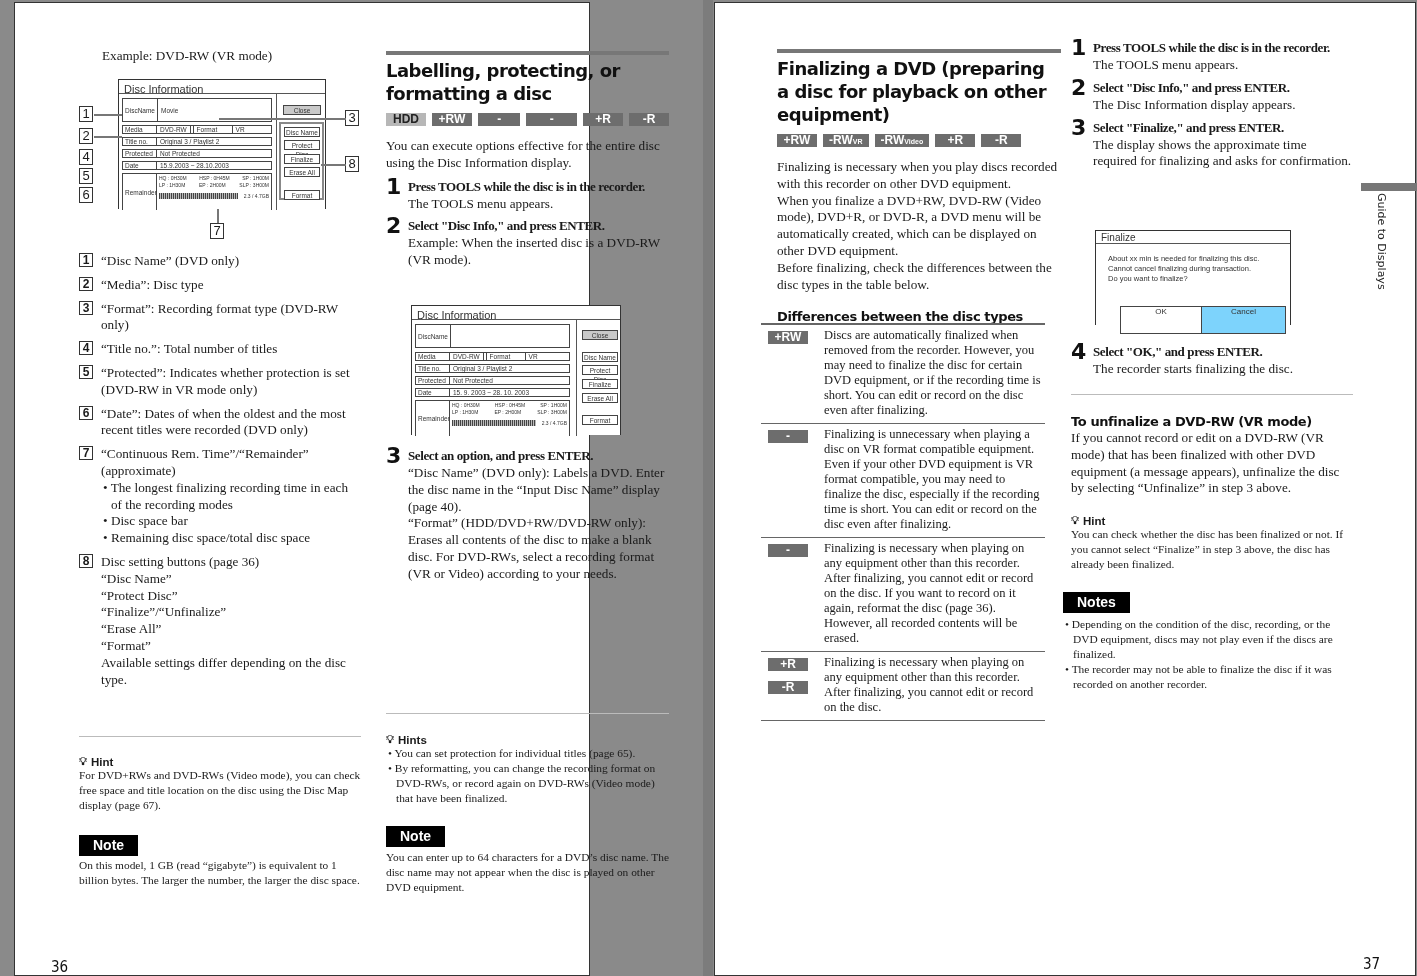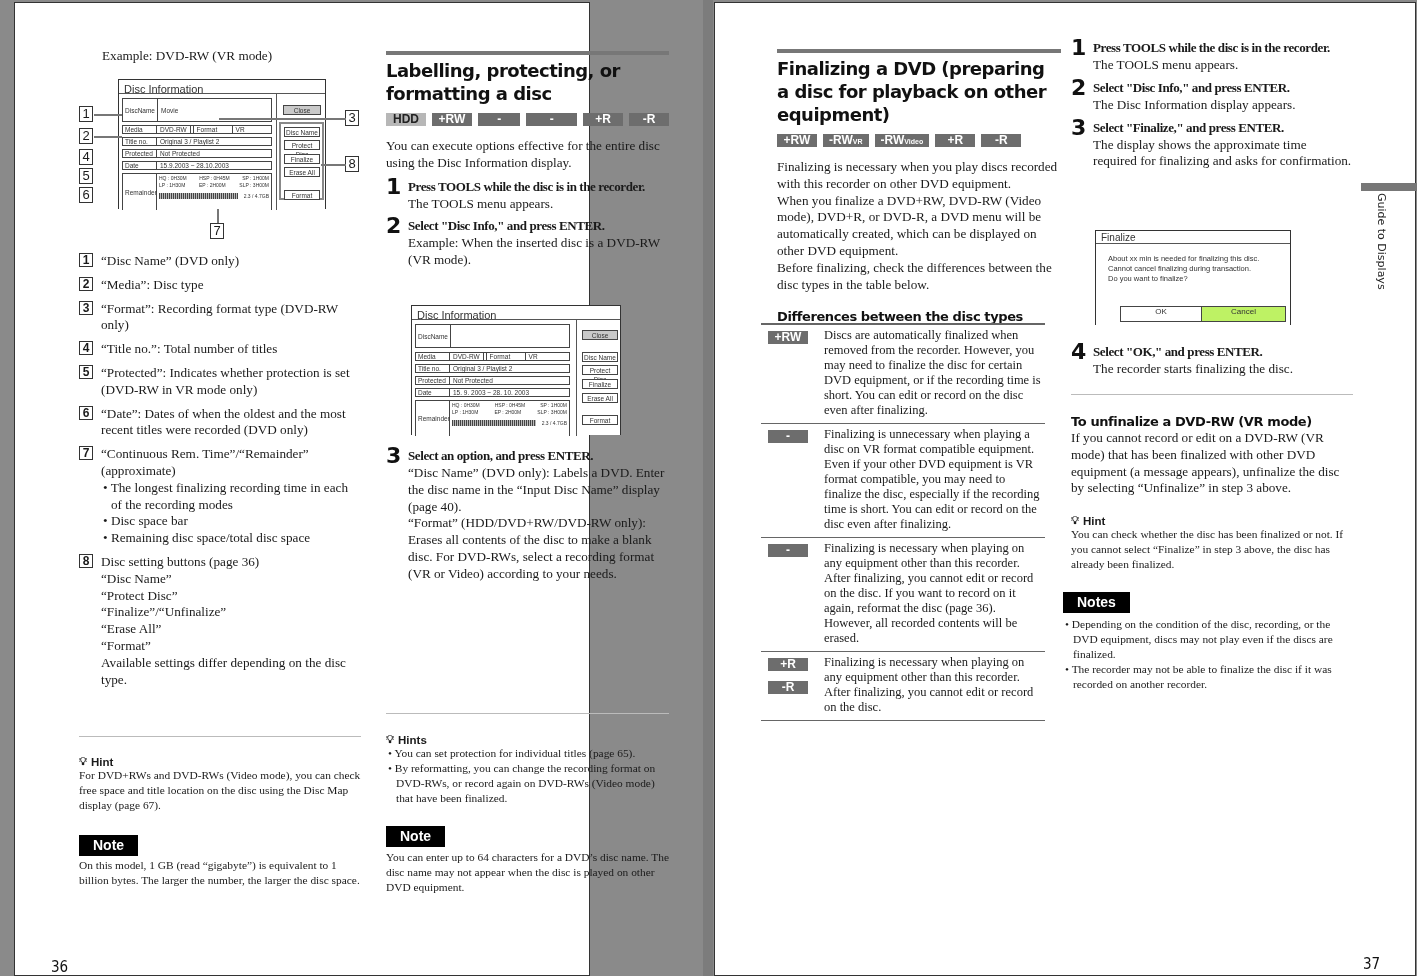--- a/index.html
+++ b/index.html
@@ -397,23 +397,23 @@
     </div>
   </div>
 
   <div class="screen" style="left:380px; top:227px; width:196px; height:95px; border-bottom:none;">
     <div class="title" style="font-size:10px; height:13px; padding-top:1px;">Finalize</div>
     <div style="font-size:7.5px; line-height:10px; padding:10px 0 0 12px;">
       <div>About xx min is needed for finalizing this disc.</div>
       <div>Cannot cancel finalizing during transaction.</div>
       <div>Do you want to finalize?</div>
     </div>
-    <div style="position:absolute; left:24px; top:75px; width:166px; height:16px; border:1px solid #444; display:flex; font-size:8px;">
+    <div style="position:absolute; left:24px; top:75px; width:166px; height:28px; border:1px solid #444; display:flex; font-size:8px;">
       <div style="width:80px; text-align:center; line-height:10px;">OK</div>
-      <div style="flex:1; text-align:center; line-height:10px; background:#bef264; border-left:1px solid #444;">Cancel</div>
+      <div style="flex:1; text-align:center; line-height:10px; background:#7dd3fc; border-left:1px solid #444;">Cancel</div>
     </div>
   </div>
 
   <div class="abs" style="left:356px; top:338px; width:282px;">
     <div class="step">
       <span class="step-num">4</span>
       <div style="flex:1;">
           <div class="step-title">Select "OK," and press ENTER.</div>
           <div class="step-body">The recorder starts finalizing the disc.</div>
         </div>

